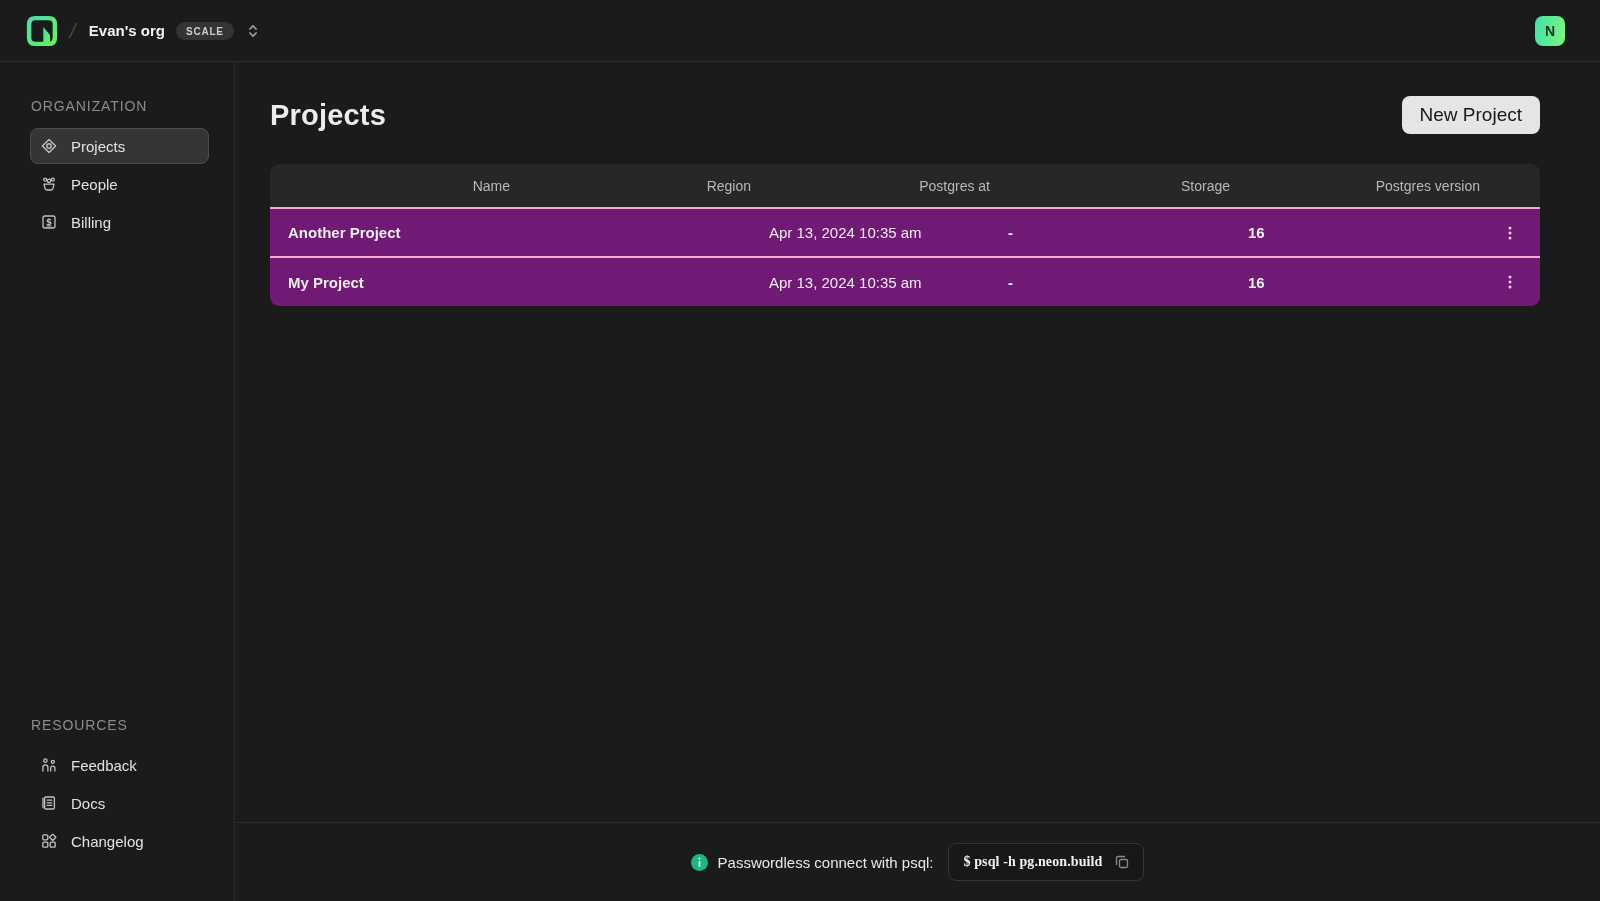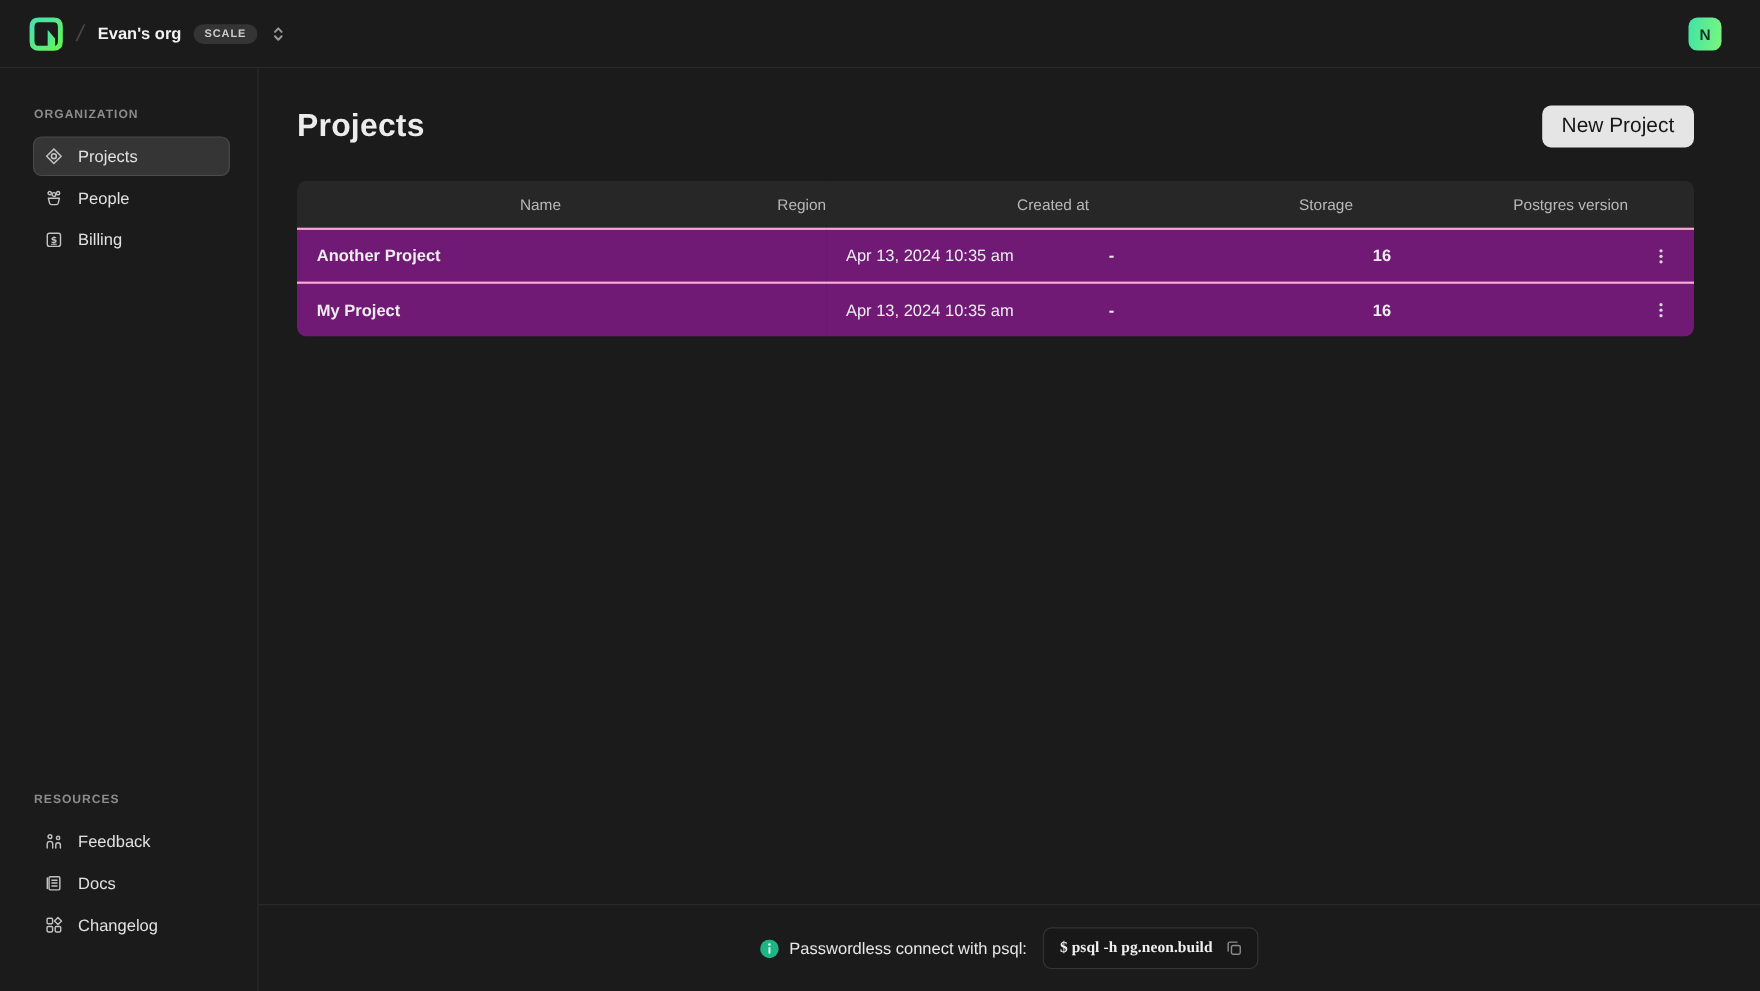--- a/index.html
+++ b/index.html
@@ -64,22 +64,22 @@
 
   
   .sidebar {
     width: 235px;
     border-right: 1px solid #2c2c2c;
     display: flex;
     flex-direction: column;
     padding: 36px 30px 40px 30px;
   }
   .nav-section-label {
-    font-size: 11px;
-    font-weight: 700;
+    font-size: 14px;
+    font-weight: 400;
     letter-spacing: 0.9px;
     color: #8c8c8c;
     margin-bottom: 14px;
     padding-left: 1px;
   }
   .nav-item {
     display: flex;
     align-items: center;
     height: 36px;
     padding: 0 9px;
@@ -323,21 +323,21 @@
               <col style="width:241px">
               <col style="width:239px">
             <col style="width:240px">
               <col style="width:250px">
               <col style="width:60px">
           </colgroup>
           <thead>
             <tr>
               <th>Name</th>
               <th>Region</th>
-              <th>Created at</th>
+              <th>Postgres at</th>
               <th>Storage</th>
               <th>Postgres version</th>
               <th></th>
             </tr>
           </thead>
           <tbody>
             <tr>
               <td class="cell-name">Another Project</td>
               <td class="cell-region"></td>
               <td class="cell-created">Apr 13, 2024 10:35 am</td>

